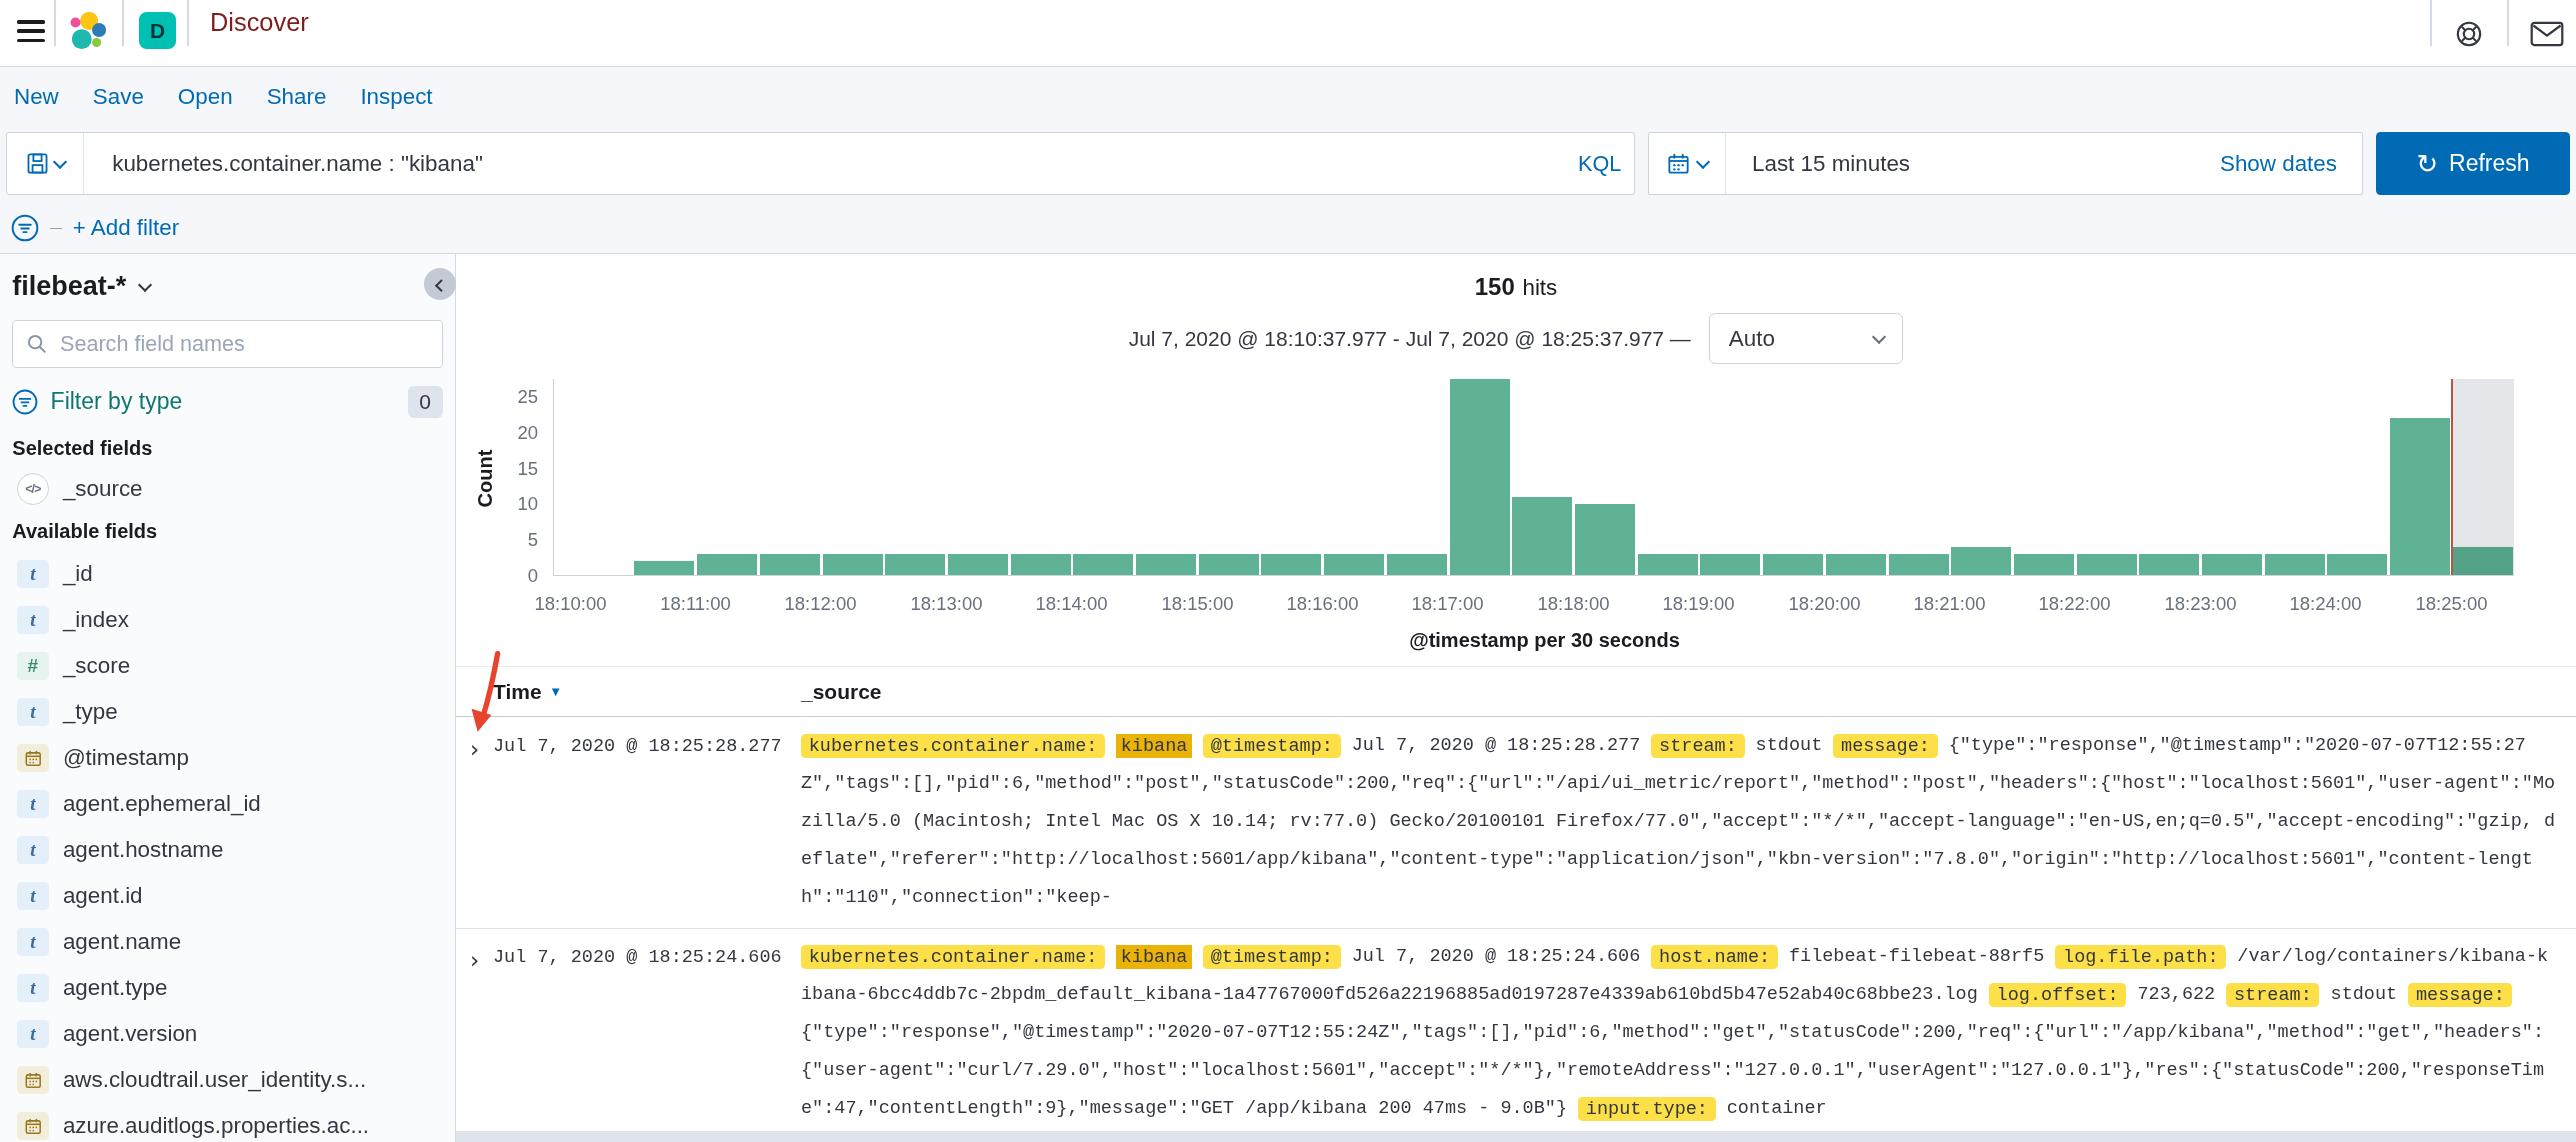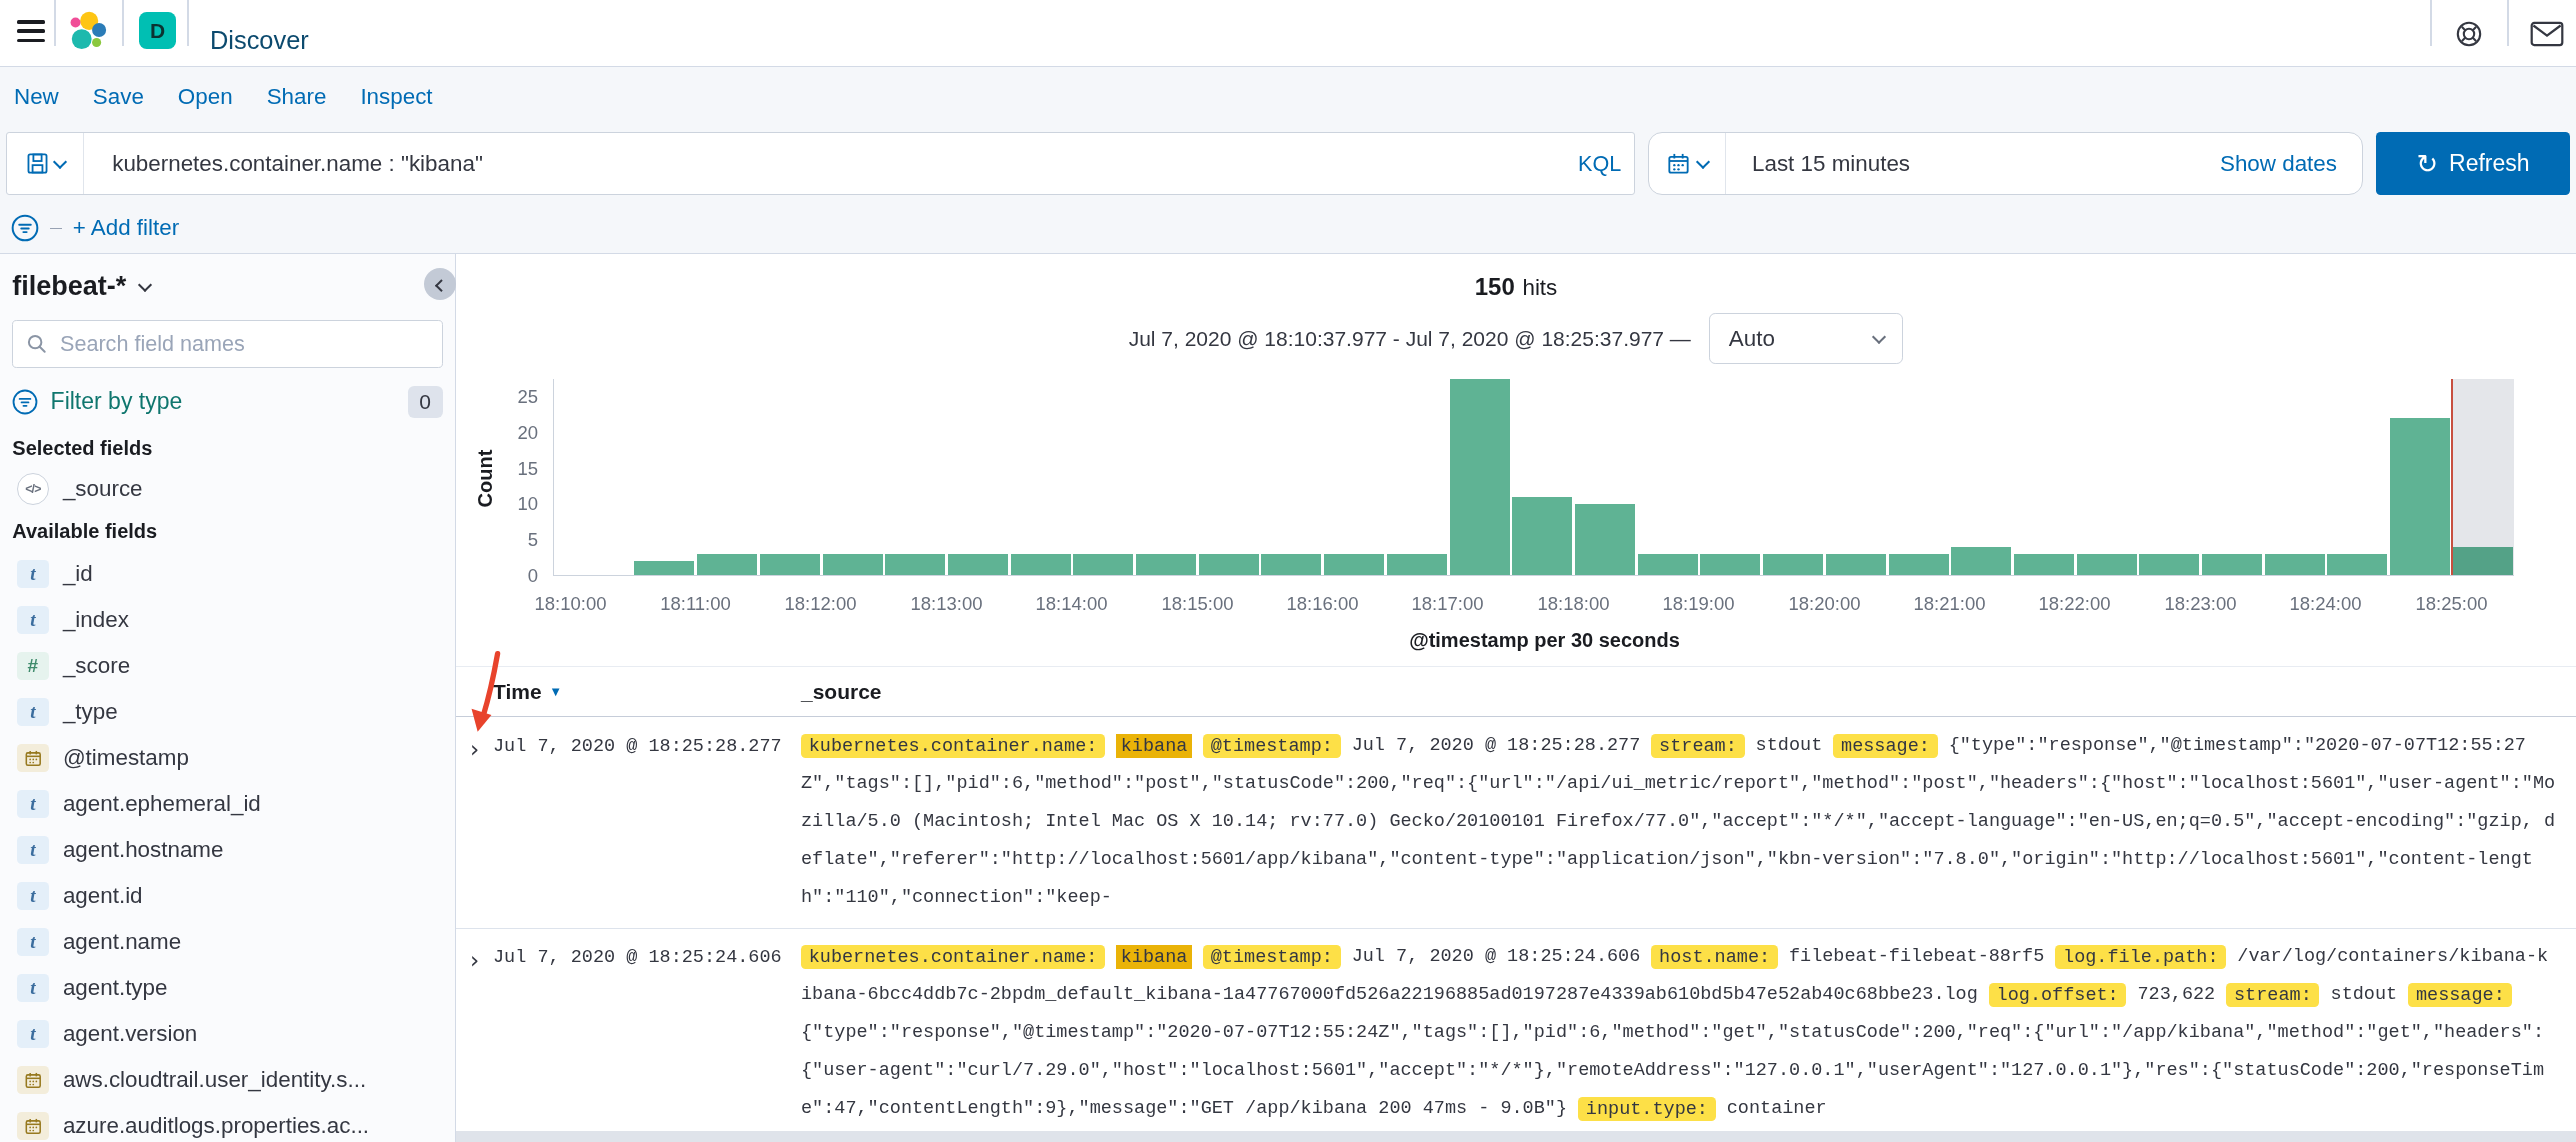--- a/index.html
+++ b/index.html
@@ -10,38 +10,38 @@
   
   .top-header { position:absolute; left:0; top:0; width:2576px; height:67px; background:#fff;
                 border-bottom:1.5px solid #d3dae6; z-index:20; }
   .vdiv { position:absolute; top:0; width:1.5px; height:46px; background:#d3dae6; }
   .hamburger { position:absolute; left:17px; top:20px; width:31px; height:26px; cursor:pointer; }
   .hamburger span { display:block; width:28px; height:3.9px; background:#1a1c21; border-radius:1.5px; margin-bottom:5.4px; }
   .elastic-logo { position:absolute; left:68px; top:10.8px; }
   .app-badge { position:absolute; left:139px; top:12.3px; width:37px; height:37px; border-radius:7.7px;
                background:#00bfb3; color:#0b3331; font-weight:700; font-size:21px;
                display:flex; align-items:center; justify-content:center; }
-  .page-title { position:absolute; left:210px; top:26px; font-size:25.4px; color:#0c4a6e; }
+  .page-title { position:absolute; left:210px; top:8px; font-size:25.4px; color:#7f1d1d; }
   .hdr-icon { position:absolute; top:15.4px; width:37px; height:37px; display:flex; align-items:center; justify-content:center; cursor:pointer; }
 
   
   .subheader { position:absolute; left:0; top:67px; width:2576px; height:187px; background:#f5f7fa;
                border-bottom:0.8px solid #d3dae6; }
   .toolbar-links { position:absolute; left:14px; top:0; height:60px; display:flex; align-items:center; gap:34px; }
   .tb-link { color:#006bb4; font-size:22.4px; cursor:pointer; }
 
   .query-bar { position:absolute; left:6.2px; top:65px; width:1629px; height:63px; background:#fff;
                border:0.8px solid #ccd3dd; border-radius:3.1px; display:flex; align-items:center; }
   .save-query-btn { width:77px; height:100%; display:flex; align-items:center; justify-content:center; gap:6.2px;
                     border-right:0.8px solid #e0e5ec; cursor:pointer; }
   .query-text { flex:1; padding-left:28px; font-size:22.4px; color:#343741; white-space:nowrap; overflow:hidden; }
   .kql-btn { width:69px; text-align:center; color:#006bb4; font-size:21.6px; cursor:pointer; }
 
   .date-box { position:absolute; left:1648px; top:65px; width:715px; height:63px; background:#fff;
-              border:0.8px solid #ccd3dd; border-radius:14px; display:flex; align-items:center; }
+              border:0.8px solid #ccd3dd; border-radius:2px; display:flex; align-items:center; }
   .cal-btn { width:77px; height:100%; display:flex; align-items:center; justify-content:center; gap:6.2px;
              border-right:0.8px solid #e0e5ec; cursor:pointer; }
   .range-label { padding-left:26px; font-size:22.4px; color:#343741; }
   .show-dates { margin-left:auto; padding-right:25px; color:#006bb4; font-size:22.4px; cursor:pointer;text-align:center; }
 
   .refresh-btn { position:absolute; left:2376px; top:65px; width:194px; height:63px; background:#006bb4;
                  border-radius:4.6px; color:#fff; display:flex; align-items:center; justify-content:center;
                  gap:10.8px; font-size:23px; cursor:pointer; }
   .refresh-glyph { font-size:26px; line-height:1; font-family:"DejaVu Sans", sans-serif; }
 

